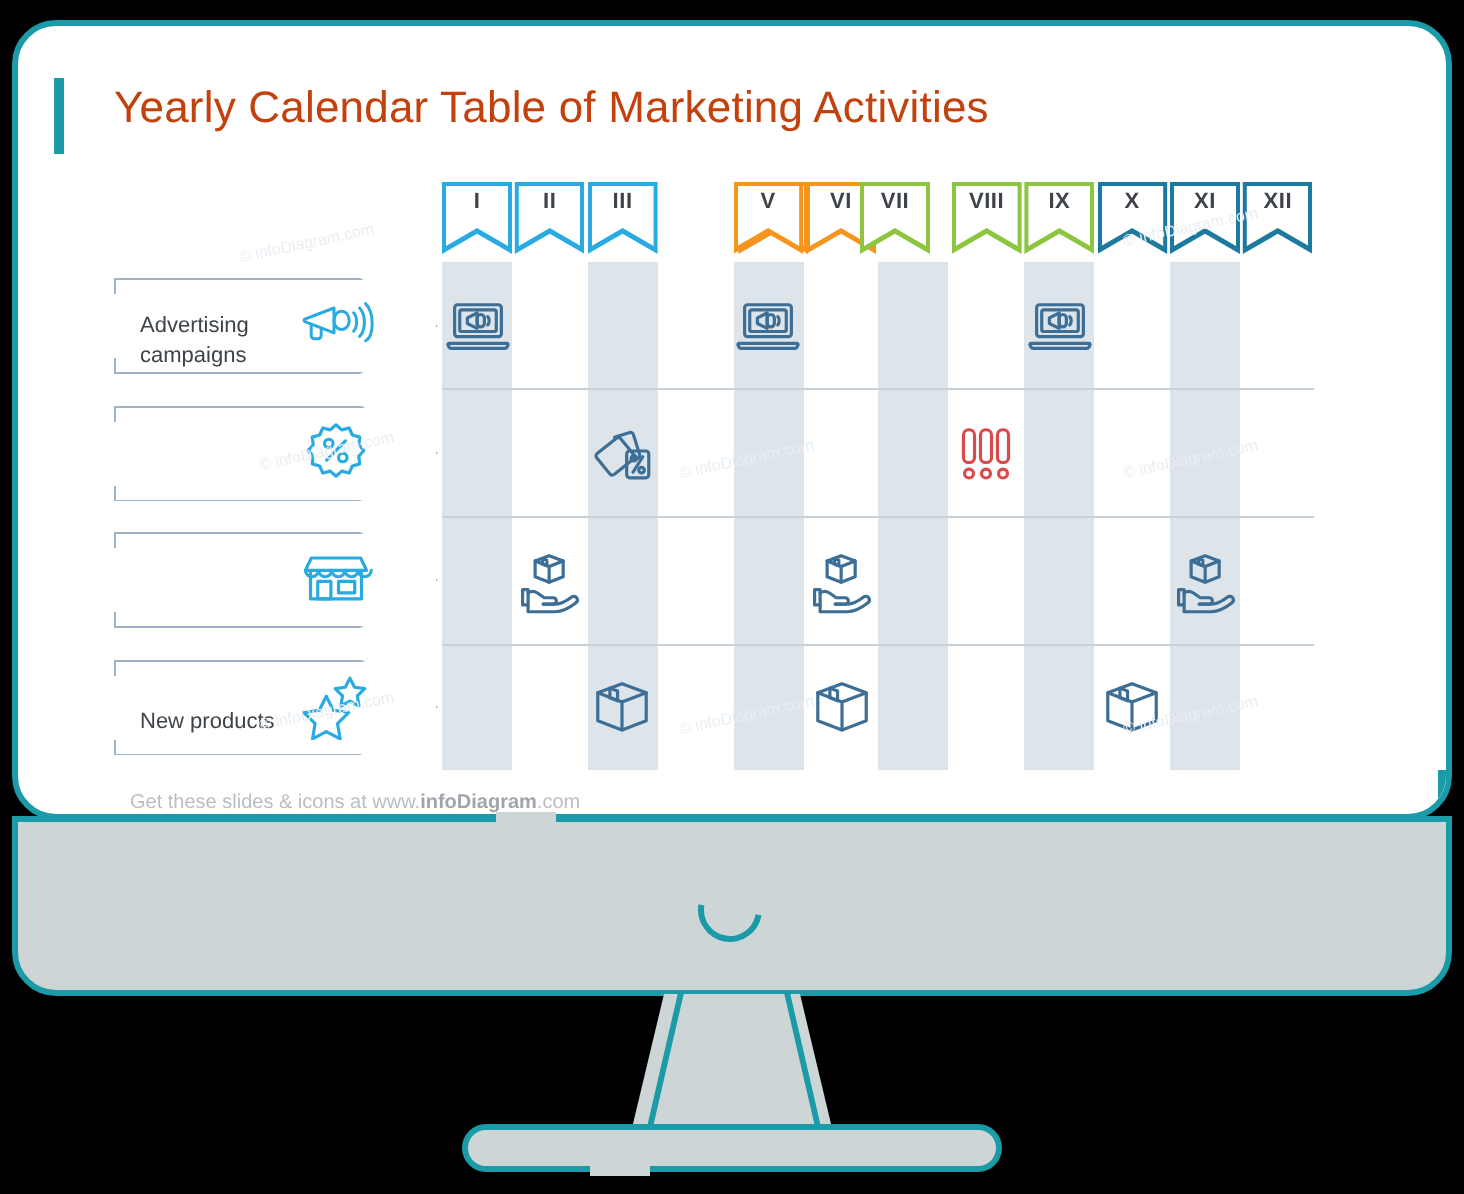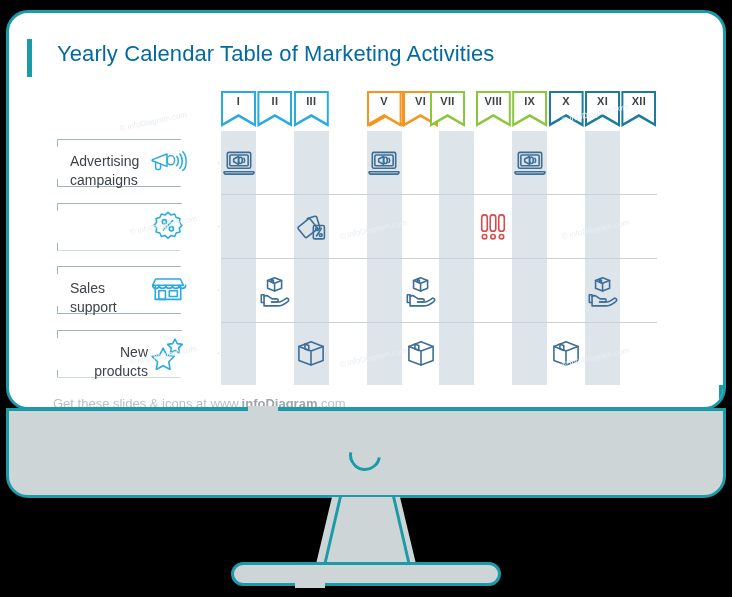--- a/index.html
+++ b/index.html
@@ -43,21 +43,21 @@
   .base-notch{position:absolute;left:295px;top:582px;width:30px;height:6px;background:#cdd5d6;}
 
   
   .slide{position:absolute;left:0;top:0;width:714px;height:394px;}
 
   .accent-bar-tl{position:absolute;left:18px;top:26px;width:5px;height:38px;background:#1b9aa8;}
   .accent-bar-br{position:absolute;left:710px;top:372px;width:5px;height:30px;background:#1b9aa8;}
 
   .title{
     position:absolute;left:48px;top:28px;
-    font-size:22px;color:#0369a1;font-weight:400;letter-spacing:.1px;white-space:nowrap;
+    font-size:22px;color:#c2410c;font-weight:400;letter-spacing:.1px;white-space:nowrap;
   }
 
   
   .ribbons{position:absolute;left:212px;top:78px;height:36px;}
   .ribbon{
     position:absolute;top:0;width:35px;height:36px;
     box-sizing:border-box;
   }
   .ribbon .rb-fill{
     position:absolute;left:0;top:0;width:35px;height:36px;
@@ -89,31 +89,31 @@
     border:1px solid #9fb3c4;box-sizing:border-box;background:#fff;
     -webkit-clip-path:polygon(0 0,76% 0,100% 50%,76% 100%,0 100%);
     clip-path:polygon(0 0,76% 0,100% 50%,76% 100%,0 100%);
   }
   .rowlabel .rl-notch{
     position:absolute;left:0;top:8px;width:2px;height:32px;background:#fff;
   }
   .rowlabel .rl-text{
     position:absolute;left:13px;top:0;height:64px;width:78px;
     display:flex;align-items:center;
-    font-size:14px;color:#3d4348;line-height:1.35;
+    font-size:11px;color:#3d4348;line-height:1.35;
   }
   .rowlabel .rl-icon{
     position:absolute;left:92px;top:6px;width:38px;height:36px;
   }
 
   .cell-icon{position:absolute;width:34px;height:34px;}
 
   .footer{
-    position:absolute;left:44px;top:383px;
-    font-size:13px;color:#b9bec3;white-space:nowrap;
+    position:absolute;left:56px;top:383px;
+    font-size:10px;color:#b9bec3;white-space:nowrap;
   }
   .footer b{color:#9fa5ab;font-weight:700;}
   .footer .dom{color:#b9bec3;}
 
   .wm{
     position:absolute;font-size:8px;color:#e9eef2;
     transform:rotate(-12deg);white-space:nowrap;pointer-events:none;
     font-family:"Liberation Sans",sans-serif;
   }
 </style>
@@ -225,21 +225,20 @@
             <div class="rl-icon"><svg width="38" height="34" viewBox="0 0 32 32" fill="none" stroke="#29abe2" stroke-width="1.5" stroke-linecap="round" stroke-linejoin="round">
                 <path d="M16 3.2l2.7 2.4 3.5-.9 1.5 3.3 3.5 1-.5 3.6 2.4 2.7-2.4 2.7.5 3.6-3.5 1-1.5 3.3-3.5-.9L16 27.4l-2.7-2.4-3.5.9-1.5-3.3-3.5-1 .5-3.6L2.9 15.3l2.4-2.7-.5-3.6 3.5-1 1.5-3.3 3.5.9z"></path>
                 <circle cx="12.6" cy="12" r="2"></circle>
                 <circle cx="19.2" cy="18.6" r="2"></circle>
                 <path d="M20.4 10.8l-8.8 9"></path>
               </svg></div>
           </div>
           <div class="rowlabel" style="top: 127px;">
             <div class="rl-shape"></div>
             <div class="rl-notch"></div>
-            <div class="rl-text">Sales support</div>
             <div class="rl-icon"><svg width="38" height="34" viewBox="0 0 34 32" fill="none" stroke="#29abe2" stroke-width="1.5" stroke-linecap="round" stroke-linejoin="round">
                 <path d="M5 13.6v12.2h24V13.6"></path>
                 <path d="M2.6 12.4l2.8-5.8h23.2l2.8 5.8z"></path>
                 <path d="M2.6 12.4c0 1.7 1.4 3 3.1 3s3.1-1.3 3.1-3c0 1.7 1.4 3 3.1 3s3.1-1.3 3.1-3c0 1.7 1.4 3 3.1 3s3.1-1.3 3.1-3c0 1.7 1.4 3 3.1 3s3.1-1.3 3.1-3c0 1.7 1.4 3 3.1 3s3.1-1.3 3.1-3"></path>
                 <rect x="8.4" y="17.6" width="6.2" height="8.2"></rect>
                 <rect x="18.2" y="17.6" width="7.6" height="5.4"></rect>
               </svg></div>
           </div>
           <div class="rowlabel" style="top: 190.5px; text-align: right;">
             <div class="rl-shape"></div>

